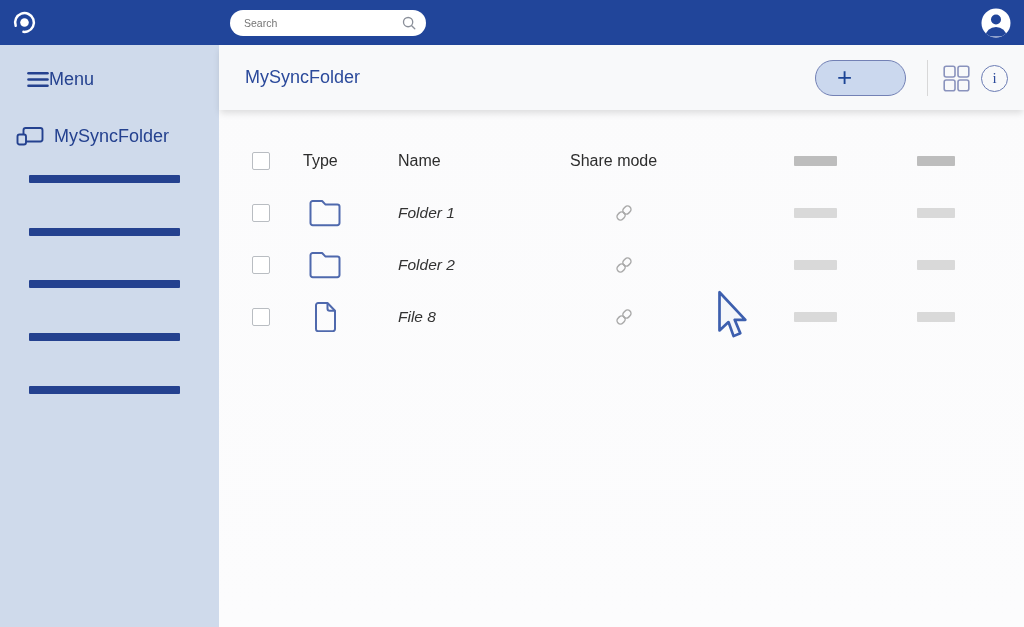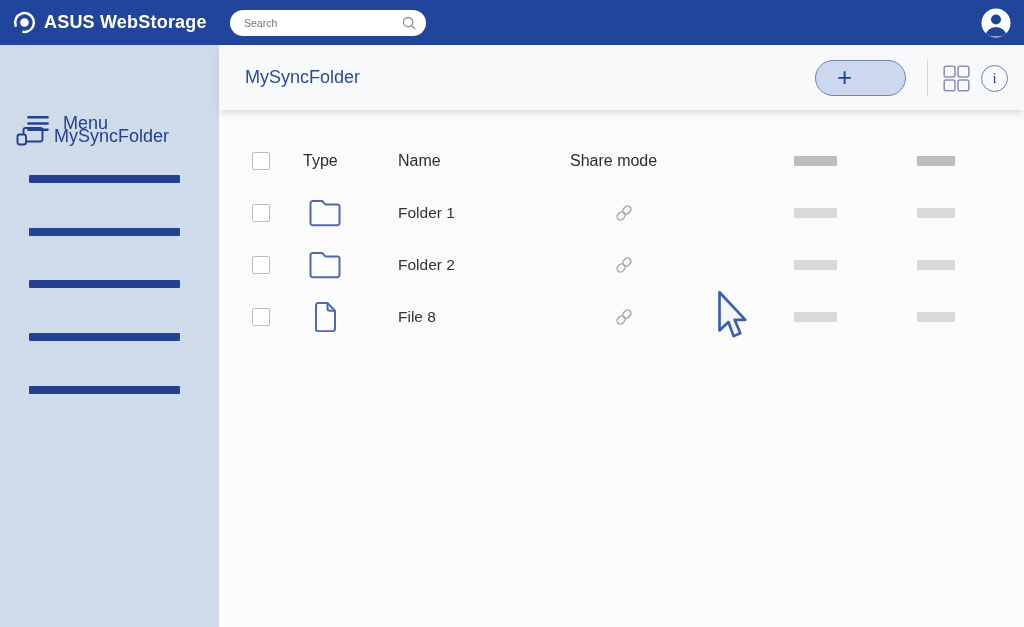--- a/index.html
+++ b/index.html
@@ -12,22 +12,22 @@
   .brand{position:absolute;left:44px;top:0;height:45px;display:flex;align-items:center;
          color:#fff;font-size:18px;font-weight:600;letter-spacing:.2px;}
   .searchpill{position:absolute;left:230px;top:10px;width:196px;height:26px;background:#fff;
               border-radius:13px;display:flex;align-items:center;padding:0 9px 0 12px;box-sizing:border-box;}
   .searchpill input{flex:1;border:none;outline:none;background:transparent;font-size:10.5px;
                     color:#444;font-family:"Liberation Sans",sans-serif;}
   .avatar{position:absolute;left:981px;top:8px;width:30px;height:30px;cursor:pointer;}
 
   
   .sidebar{position:absolute;left:0;top:45px;width:219px;height:582px;background:#CFDAEB;}
-  .menu-row{position:absolute;left:27px;top:24px;display:flex;align-items:center;gap:14px;
-            color:#24418F;font-size:18px;font-weight:500;cursor:pointer;margin-top:44px;}
+  .menu-row{position:absolute;left:27px;top:24px;display:flex;align-items:center;
+            color:#24418F;font-size:18px;font-weight:500;cursor:pointer;}
   .sync-row{position:absolute;left:16px;top:81px;display:flex;align-items:center;gap:10px;
             color:#24418F;font-size:18px;font-weight:500;cursor:pointer;}
   .sbar{position:absolute;left:29px;width:151px;height:8px;background:#24418F;border-radius:1px;}
   .sbar1{top:130px}.sbar2{top:183px}.sbar3{top:235px}.sbar4{top:288px}.sbar5{top:341px}
 
   
   .main{position:absolute;left:219px;top:45px;width:805px;height:582px;
         background:linear-gradient(#ececee 0px,#fbfbfc 20px,#fcfcfd 100%);}
   .main-header{position:absolute;left:0;top:0;width:805px;height:65px;background:#F8F9FA;
                box-shadow:0 4px 7px -1px rgba(0,0,0,.13);z-index:2;}
@@ -46,21 +46,21 @@
 
   
   .table{position:absolute;left:0;top:90px;width:823px;z-index:1;}
   .trow{position:relative;height:52px;}
   .check{position:absolute;left:33px;top:50%;transform:translateY(-50%);width:18px;height:18px;
          appearance:none;-webkit-appearance:none;border:1.5px solid #B9BDC2;border-radius:2px;
          background:#fff;margin:0;cursor:pointer;}
   .th{position:absolute;top:50%;transform:translateY(-50%);font-size:16px;color:#2D2D2D;}
   .th-type{left:84px}.th-name{left:179px}.th-share{left:351px}
   .name-cell{position:absolute;left:179px;top:50%;transform:translateY(-50%);
-             font-size:15.5px;color:#333;}
+             font-size:15.5px;color:#333;font-style:italic;}
   .type-icon{position:absolute;left:89px;top:50%;transform:translateY(-50%);width:34px;height:32px;}
   .type-icon svg{display:none;}
   .type-icon[data-type="folder"] svg.ic-folder{display:block;}
   .type-icon[data-type="file"] svg.ic-file{display:block;margin:0 auto;}
   .link-cell{position:absolute;left:394px;top:50%;transform:translateY(-50%);width:22px;height:22px;
              cursor:pointer;}
   .ph{position:absolute;top:50%;transform:translateY(-50%);border-radius:1px;}
   .ph-a{left:575px;width:43px;height:10px;}
   .ph-b{left:698px;width:38px;height:10px;}
   .ph-dark{background:#BDBDBD;}
@@ -74,21 +74,20 @@
 
 <div class="stage">
 
   <div class="topbar">
     <span class="logo">
       <svg width="25" height="25" viewBox="0 0 28 28">
         <circle cx="14" cy="14" r="10.5" fill="none" stroke="#fff" stroke-width="2.8" stroke-dasharray="54 12" stroke-linecap="round" transform="rotate(160 14 14)"></circle>
         <circle cx="14" cy="14" r="4.8" fill="#fff"></circle>
       </svg>
     </span>
-    <span class="brand">ASUS WebStorage</span>
     <div class="searchpill">
       <input type="text" placeholder="Search" style="">
       <span style="display:flex;">
         <svg width="16" height="16" viewBox="0 0 18 18">
           <circle cx="8" cy="8" r="5.2" fill="none" stroke="#8a8f99" stroke-width="1.5"></circle>
           <line x1="12" y1="12" x2="15.5" y2="15.5" stroke="#8a8f99" stroke-width="1.5" stroke-linecap="round"></line>
         </svg>
       </span>
     </div>
     <span class="avatar">

